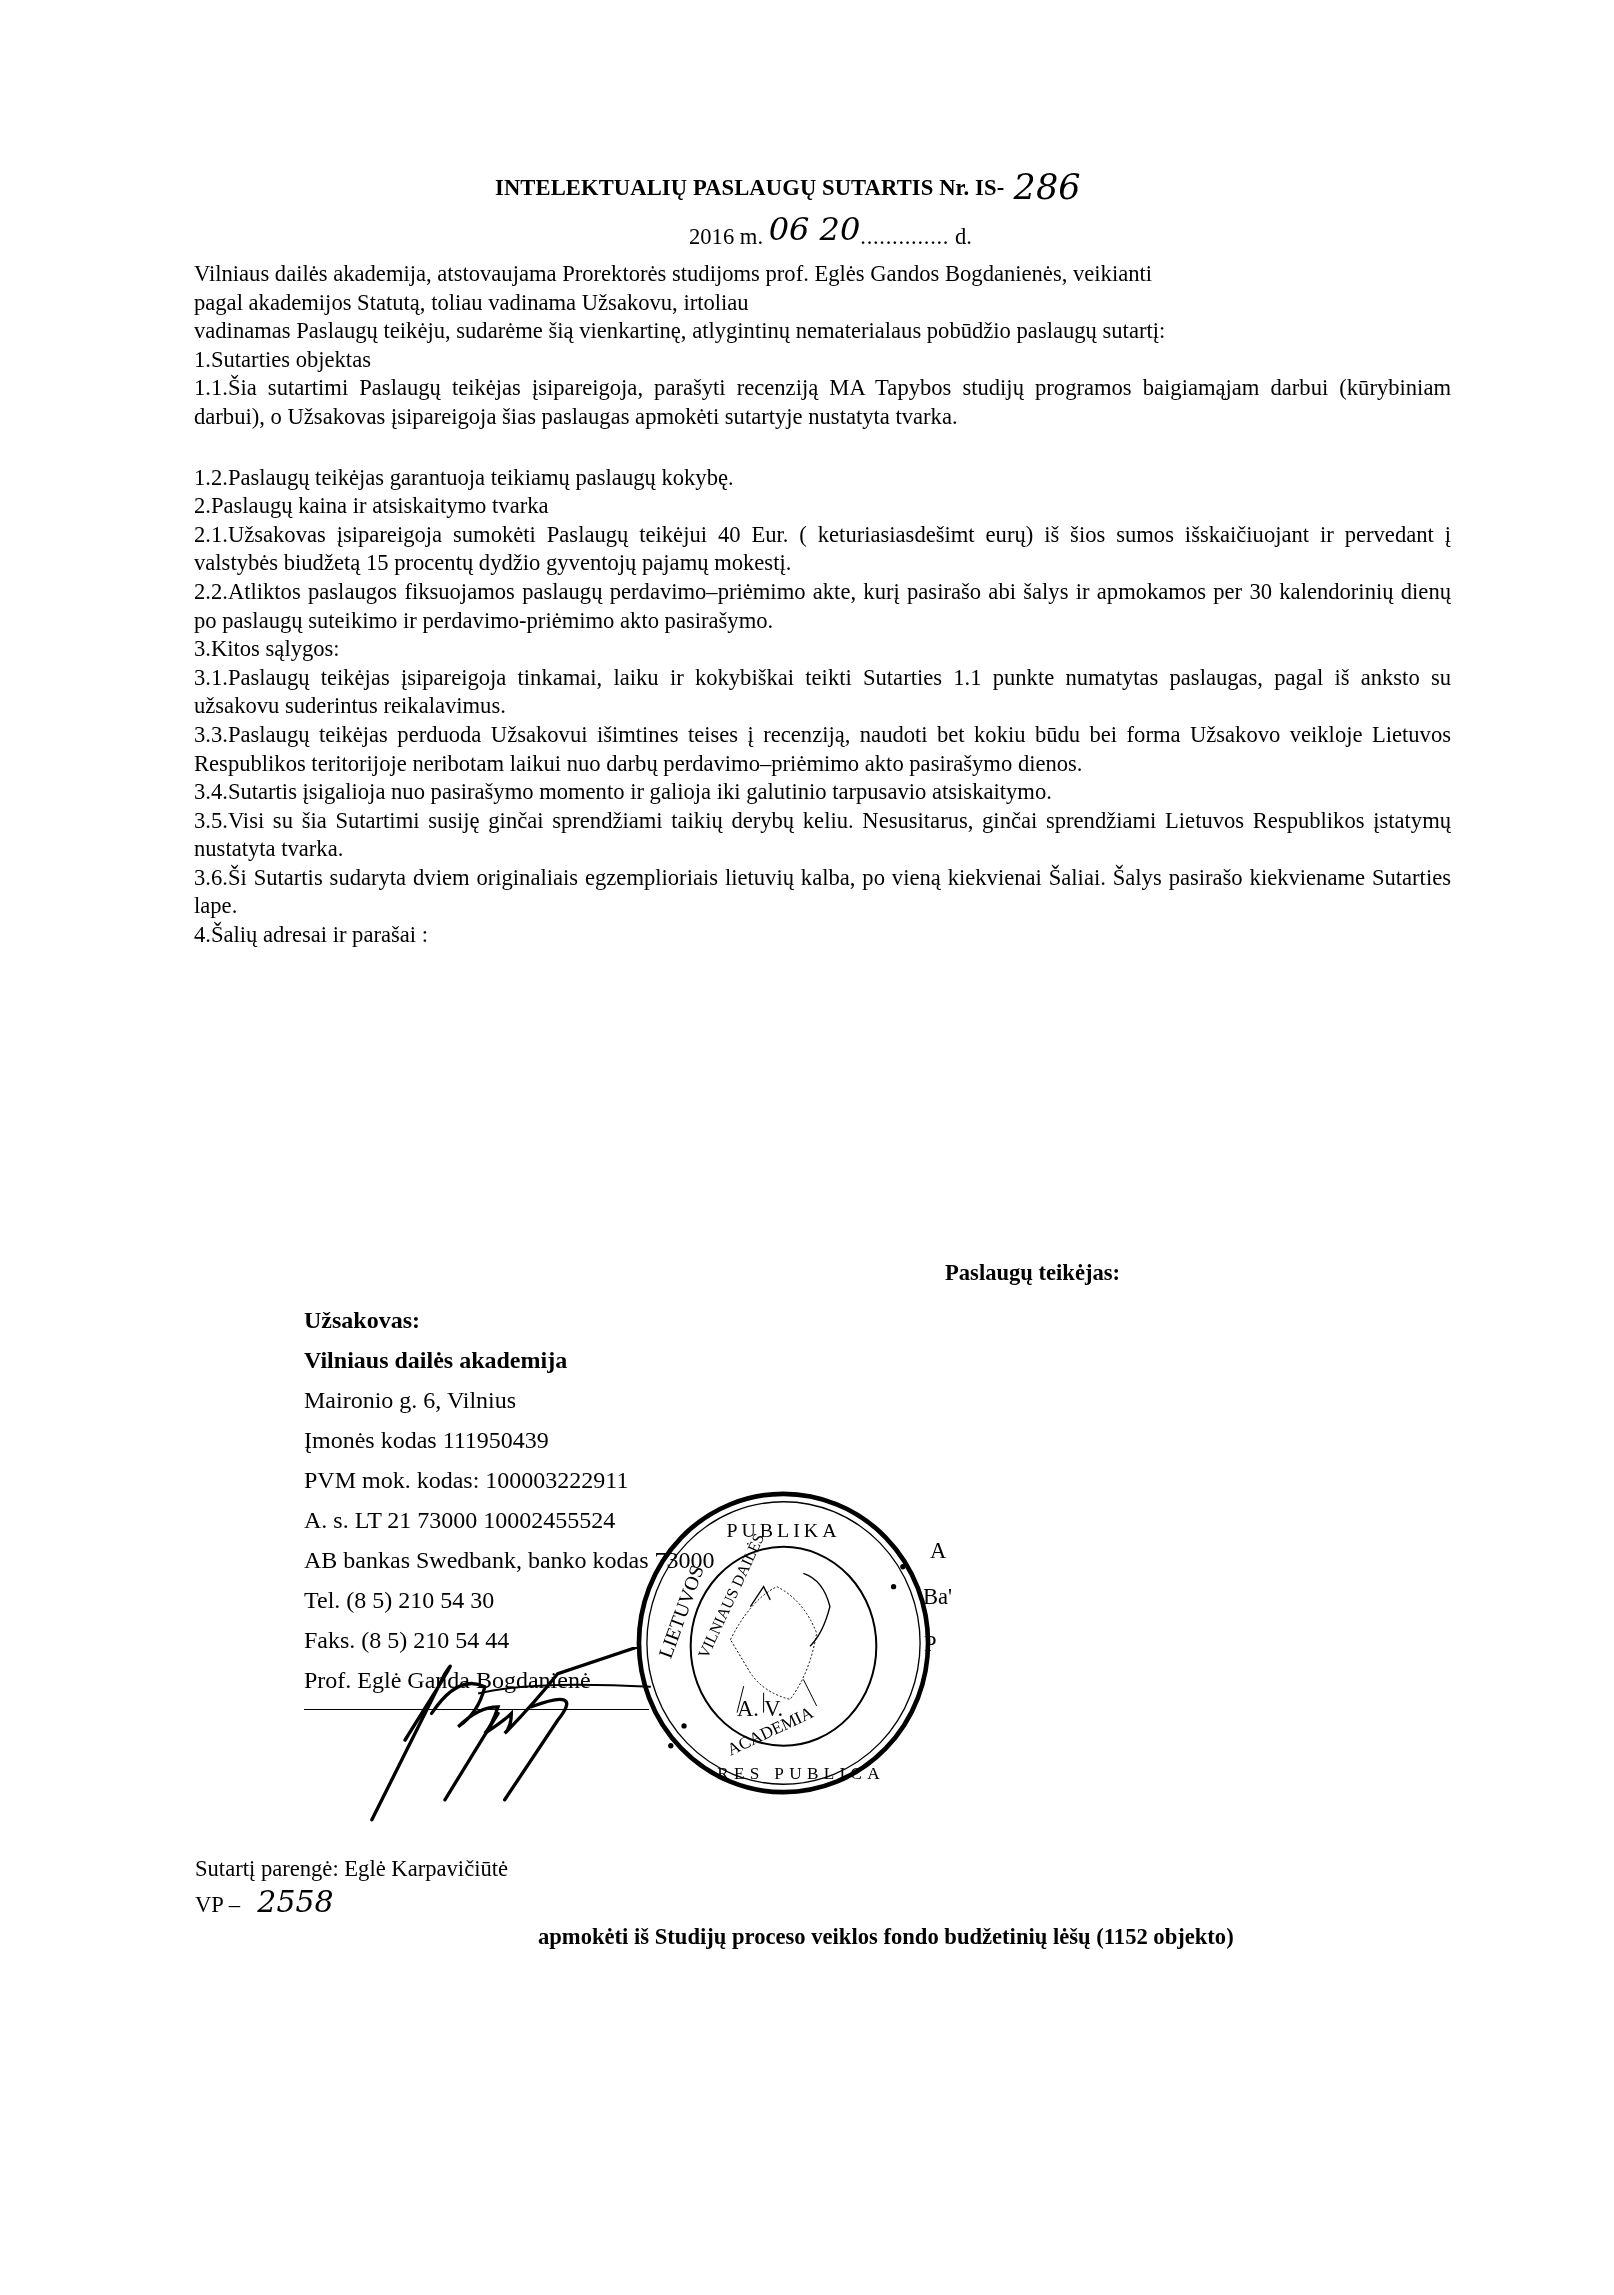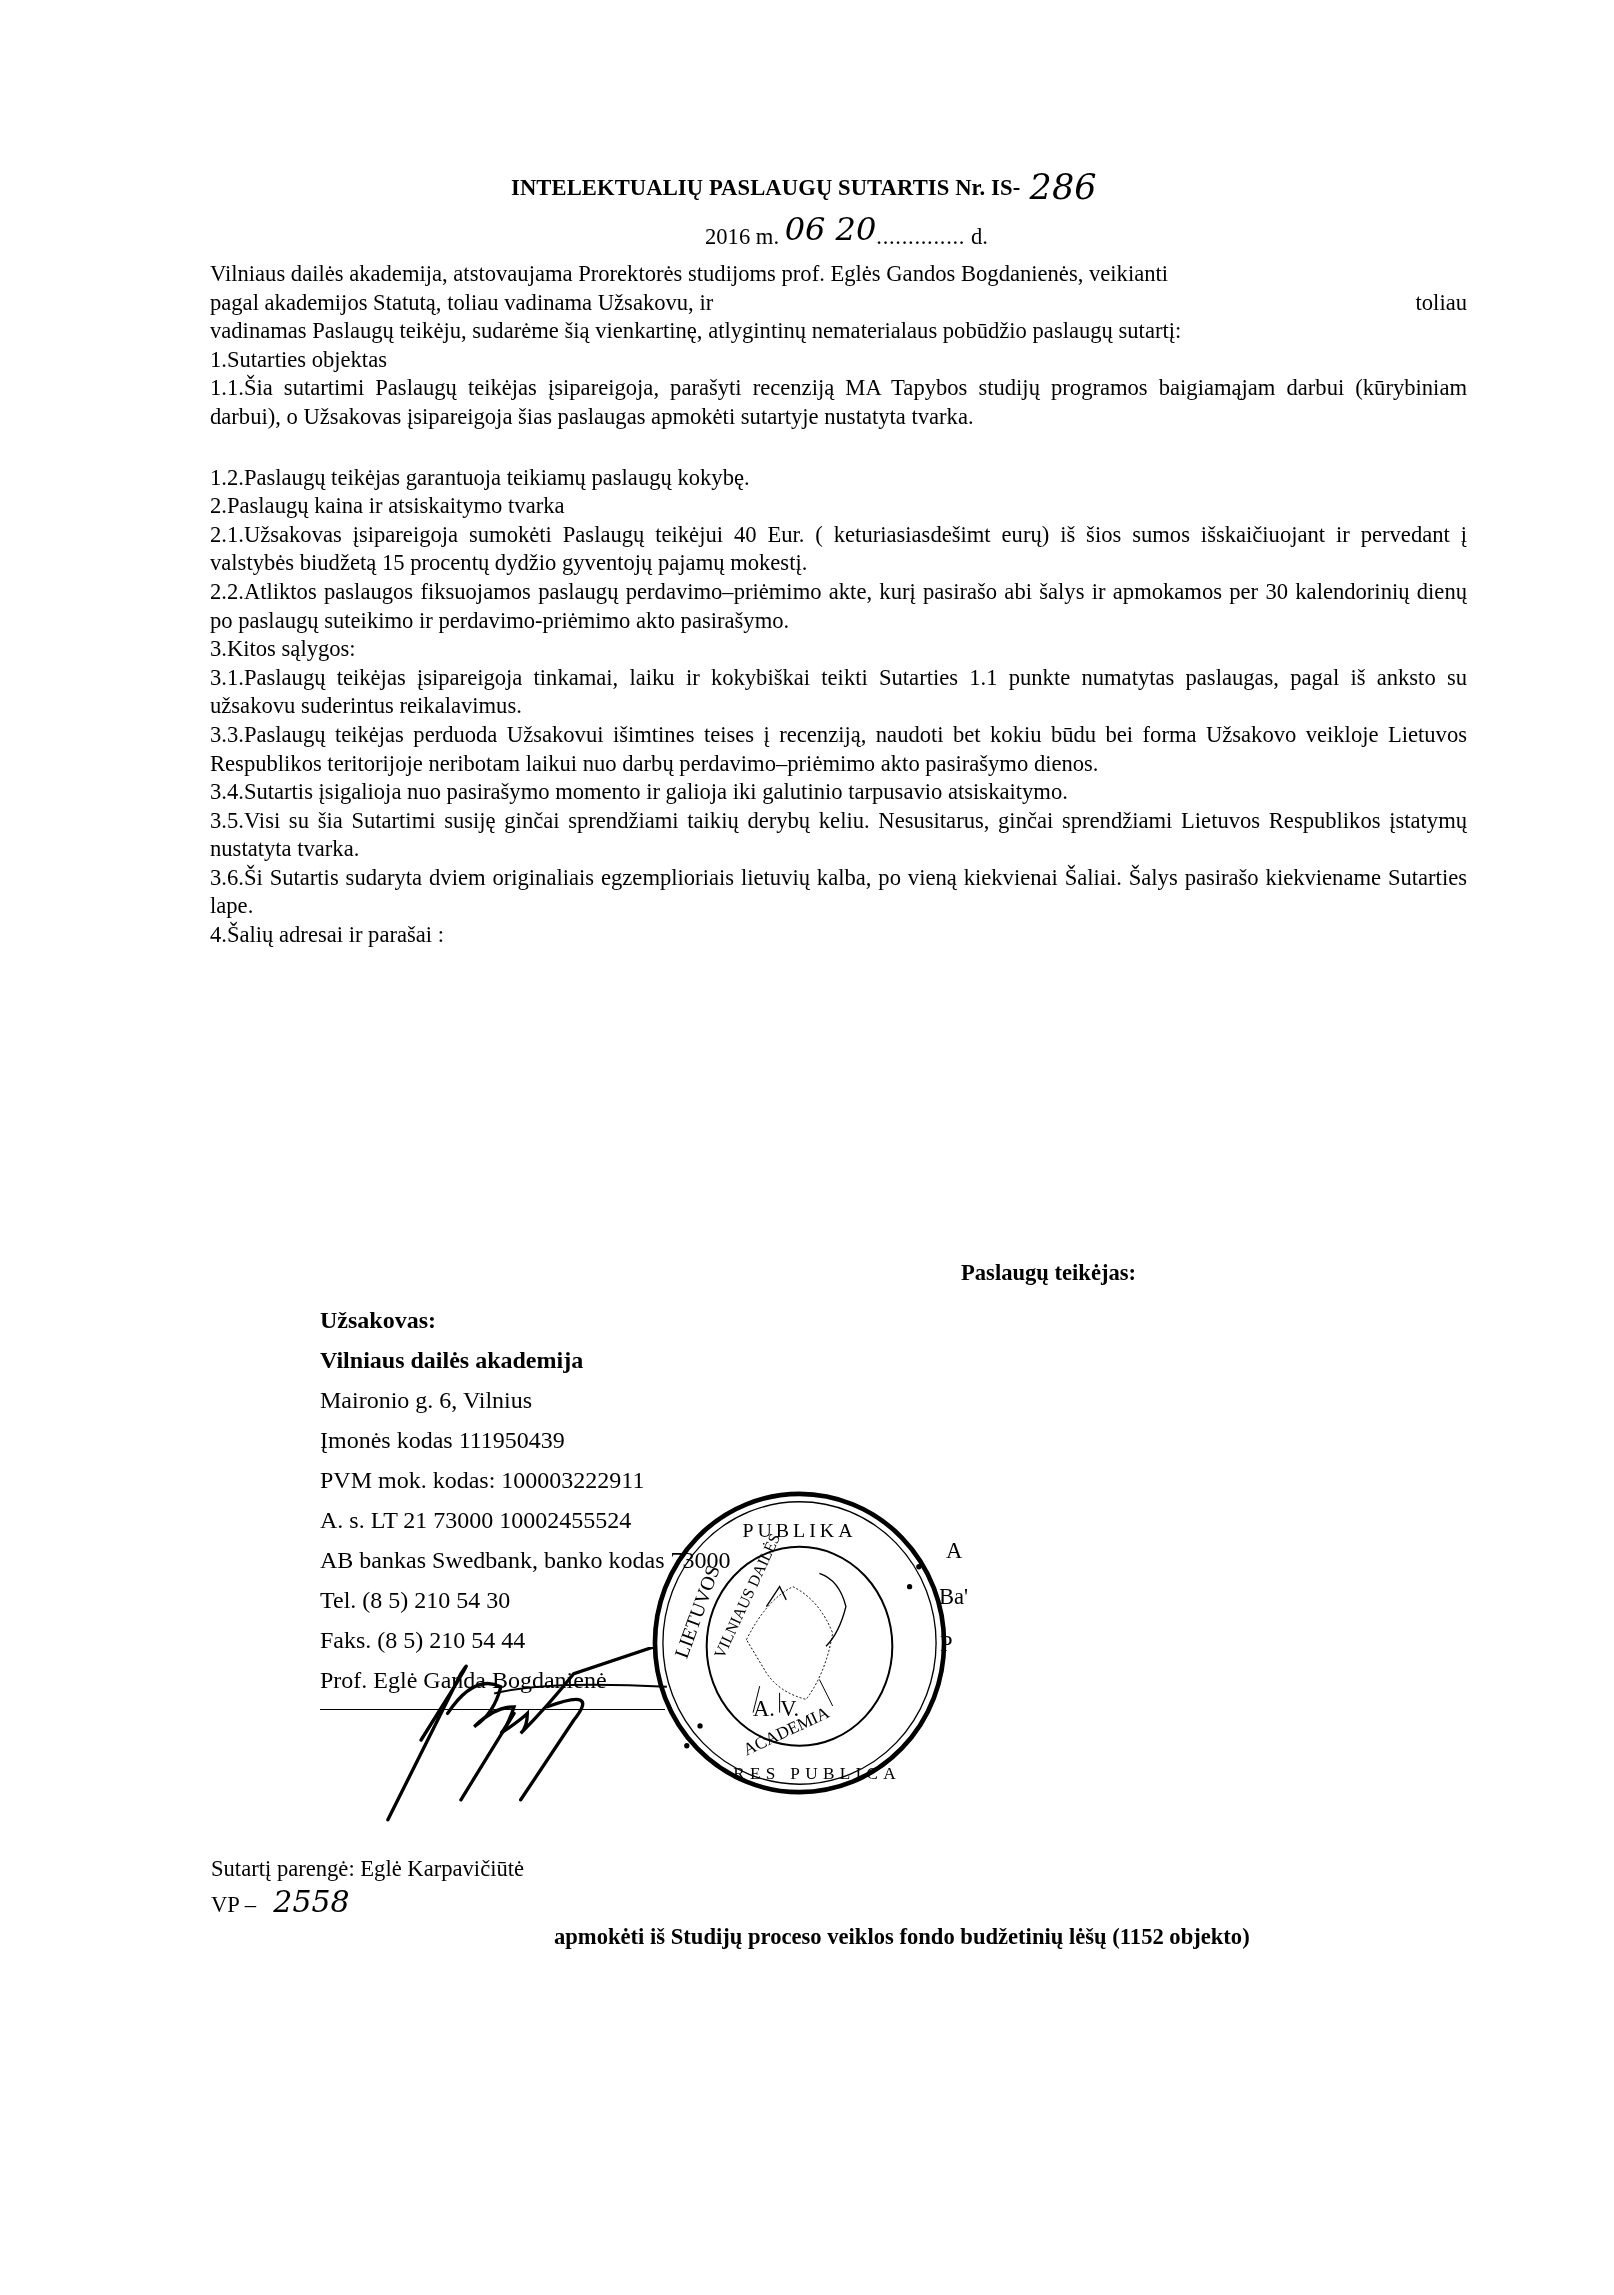--- a/index.html
+++ b/index.html
@@ -1,42 +1,42 @@
 <!DOCTYPE html>
 <html style="font-size:10.6px"><head>
 <meta charset="utf-8">
 <style>
   html, body { margin: 0; padding: 0; background: #ffffff; }
   body {
     width: 1615px; height: 2295px; position: relative; overflow: hidden;
     font-family: "Liberation Serif", "DejaVu Serif", serif;
     color: #000000;
   }
-  .page { position: absolute; left: 16px; top: 0; width: 1566px; height: 2295px; }
+  .page { position: absolute; left: 0; top: 0; width: 1566px; height: 2295px; }
   .title {
     position: absolute; left: 495px; top: 163px;
     font-size: 22.6px; font-weight: bold; letter-spacing: 0.1px; white-space: nowrap;
   }
   .hand {
     font-family: "DejaVu Serif", serif; font-style: italic; font-weight: normal;
   }
   .title .hand { font-size: 35px; margin-left: 9.3px; position: relative; top: 4px; }
   .date {
     position: absolute; left: 689px; top: 214px; font-size: 22.6px; white-space: nowrap;
   }
   .date .dots { letter-spacing: 0.7px; }
   .date .hand { font-size: 32px; position: relative; top: -4px; }
   .body {
     position: absolute; left: 194px; top: 260px; width: 1257px;
     font-size: 22.6px; line-height: 28.6px;
   }
   .body p { margin: 0; text-align: justify; text-align-last: left; }
   .body p.gap { margin-top: 32px; }
   .body b { font-weight: normal; }
-  .intro-line2 { display: flex; justify-content: space-between; }
+  .intro-line2 { display: flex; justify-content: flex-start; }
   .provider-label {
     position: absolute; left: 945px; top: 1260px; font-size: 22.6px; font-weight: bold; white-space: nowrap;
   }
   .client-block {
     position: absolute; left: 304px; top: 1300px; font-size: 24px; line-height: 40px; white-space: nowrap;
   }
   .client-block .b { font-weight: bold; }
   .sig-line { position: absolute; left: 304px; top: 1709px; width: 345px; height: 1.3px; background: #000; }
   .right-frag { position: absolute; font-size: 22.6px; }
 

